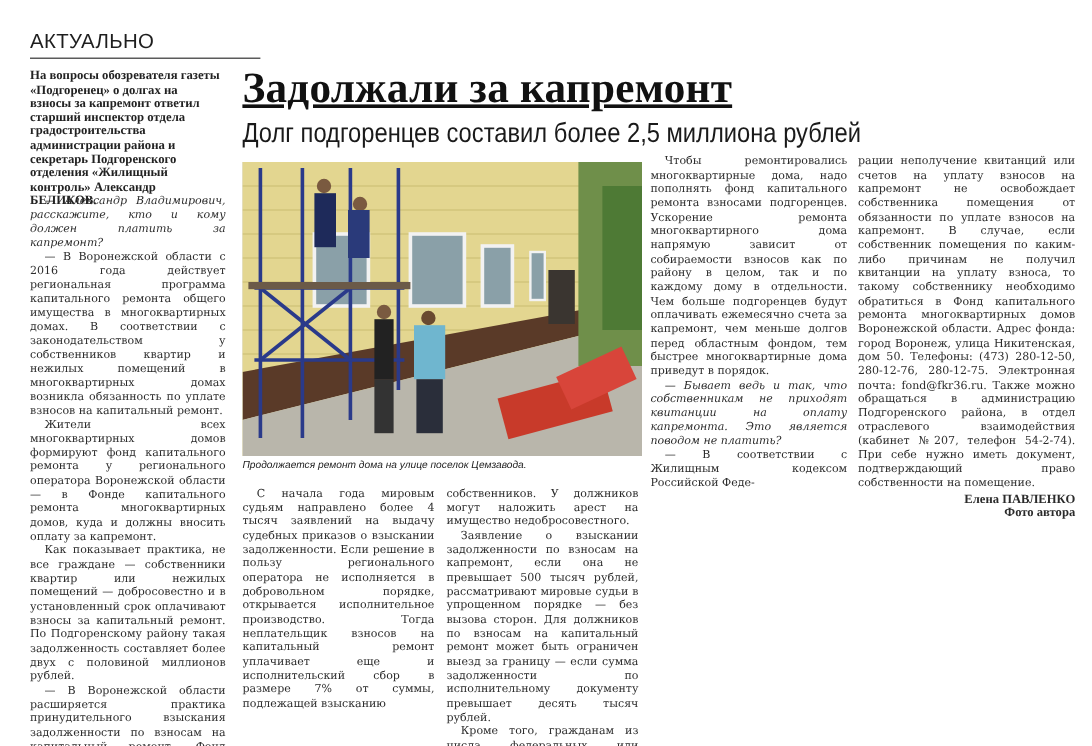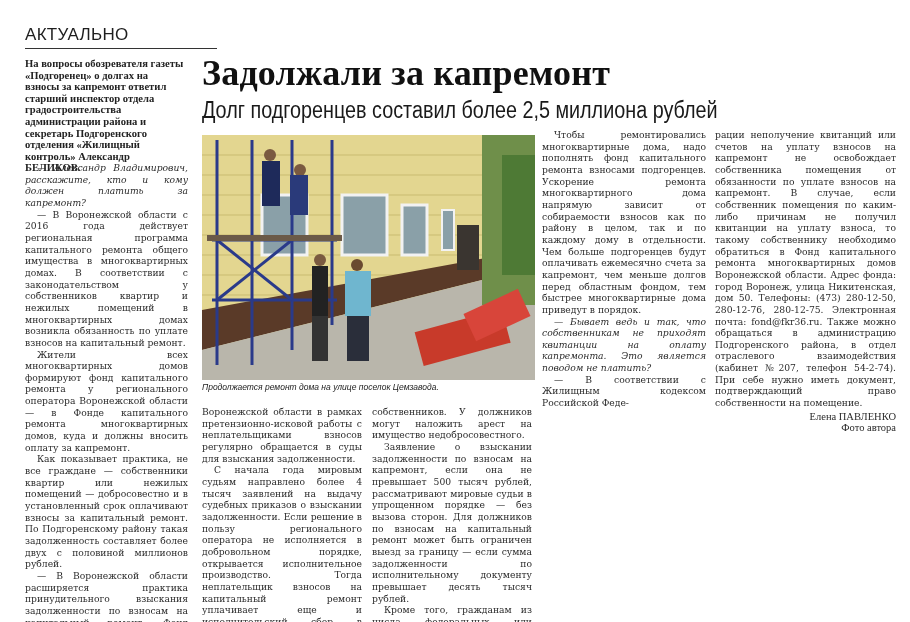--- a/index.html
+++ b/index.html
@@ -14,39 +14,40 @@
   }
   .lead {
     position: absolute; left: 25px; top: 58px; width: 160px;
     font-family: Liberation Serif, serif; font-weight: bold; font-size: 10.6px; line-height: 11.6px;
     color: #222; text-align: left;
   }
   .title {
     position: absolute; left: 202px; top: 53px;
     font-family: "Liberation Serif", serif; font-weight: bold; font-size: 36px; line-height: 40px; color: #111;
     letter-spacing: 0.2px;
+    text-decoration: underline;
   }
   .subtitle {
     position: absolute; left: 202px; top: 96px;
     font-family: "Liberation Sans", sans-serif; font-size: 23px; line-height: 28px; color: #1a1a1a;
     transform: scaleX(0.86); transform-origin: left top;
   }
   .col {
     position: absolute; font-family: "DejaVu Serif", serif; font-size: 9.2px; line-height: 11.65px;
     text-align: justify; color: #2b2b2b;
   }
   .col p { margin: 0; text-indent: 12px; }
   .col p.noindent { text-indent: 0; }
   .col p.q { font-style: italic; }
   .c1 { left: 25px; top: 162px; width: 163px; }
   .c2 { left: 202px; top: 406px; width: 160px; }
   .c3 { left: 372px; top: 406px; width: 160px; }
   .c4 { left: 542px; top: 129px; width: 164px; }
   .c5 { left: 715px; top: 129px; width: 181px; }
-  .sign { text-align: right; font-weight: normal; font-family: "Liberation Serif", serif; font-size: 10.5px; line-height: 11.6px; margin-top: 2px; }
+  .sign { text-align: right; font-weight: bold; font-family: "Liberation Serif", serif; font-size: 10.5px; line-height: 11.6px; margin-top: 2px; }
   .photo {
     position: absolute; left: 202px; top: 135px; width: 333px; height: 245px; overflow: hidden;
     background: #d8d2b0;
   }
   .caption {
     position: absolute; left: 202px; top: 382px; width: 333px;
     font-family: "Liberation Sans", sans-serif; font-style: italic; font-size: 8.5px; color: #222;
   }
 </style>
 </head>
@@ -111,21 +112,20 @@
 
 <div class="col c1">
   <p class="q">— Александр Владимирович, расскажите, кто и кому должен платить за капремонт?</p>
   <p>— В Воронежской области с 2016 года действует региональная программа капитального ремонта общего имущества в многоквартирных домах. В соответствии с законодательством у собственников квартир и нежилых помещений в многоквартирных домах возникла обязанность по уплате взносов на капитальный ремонт.</p>
   <p>Жители всех многоквартирных домов формируют фонд капитального ремонта у регионального оператора Воронежской области — в Фонде капитального ремонта многоквартирных домов, куда и должны вносить оплату за капремонт.</p>
   <p>Как показывает практика, не все граждане — собственники квартир или нежилых помещений — добросовестно и в установленный срок оплачивают взносы за капитальный ремонт. По Подгоренскому району такая задолженность составляет более двух с половиной миллионов рублей.</p>
   <p>— В Воронежской области расширяется практика принудительного взыскания задолженности по взносам на капитальный ремонт. Фонд капитального ремонта многоквартирных домов</p>
 </div>
 
 <div class="col c2">
-  <p class="noindent">Воронежской области в рамках претензионно-исковой работы с неплательщиками взносов регулярно обращается в суды для взыскания задолженности.</p>
   <p>С начала года мировым судьям направлено более 4 тысяч заявлений на выдачу судебных приказов о взыскании задолженности. Если решение в пользу регионального оператора не исполняется в добровольном порядке, открывается исполнительное производство. Тогда неплательщик взносов на капитальный ремонт уплачивает еще и исполнительский сбор в размере 7% от суммы, подлежащей взысканию</p>
 </div>
 
 <div class="col c3">
   <p class="noindent">собственников. У должников могут наложить арест на имущество недобросовестного.</p>
   <p>Заявление о взыскании задолженности по взносам на капремонт, если она не превышает 500 тысяч рублей, рассматривают мировые судьи в упрощенном порядке — без вызова сторон. Для должников по взносам на капитальный ремонт может быть ограничен выезд за границу — если сумма задолженности по исполнительному документу превышает десять тысяч рублей.</p>
   <p>Кроме того, гражданам из числа федеральных или региональных льготников, у которых</p>
 </div>
 
 <div class="col c4">

